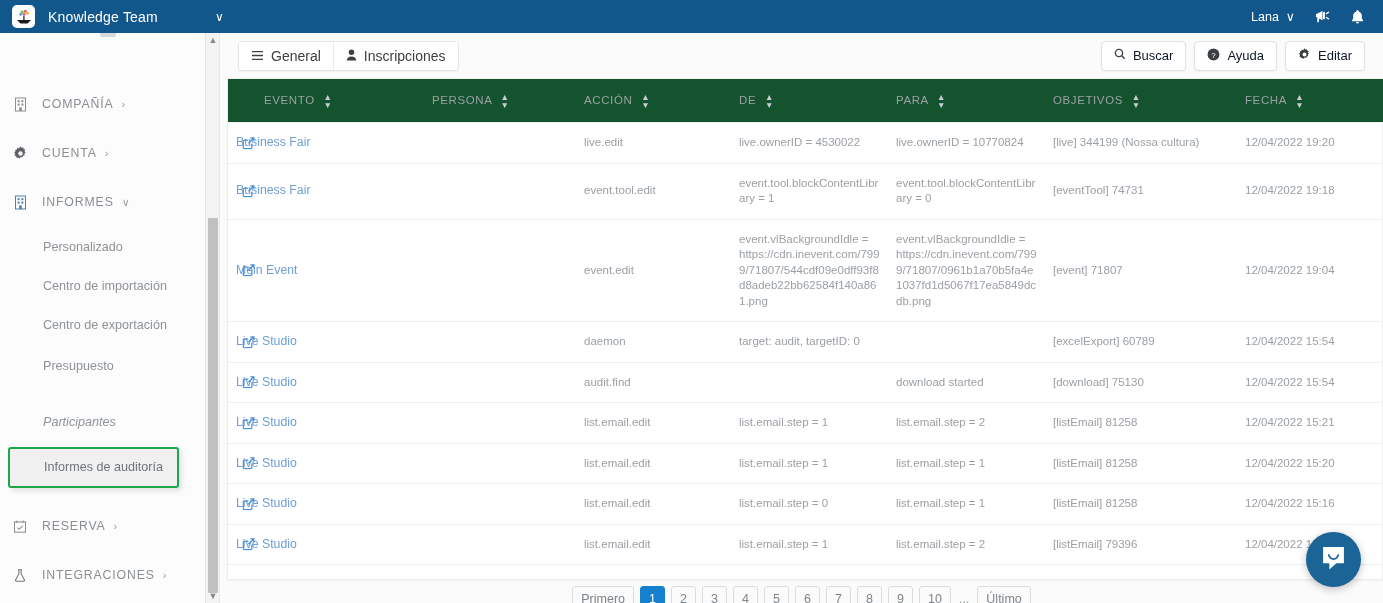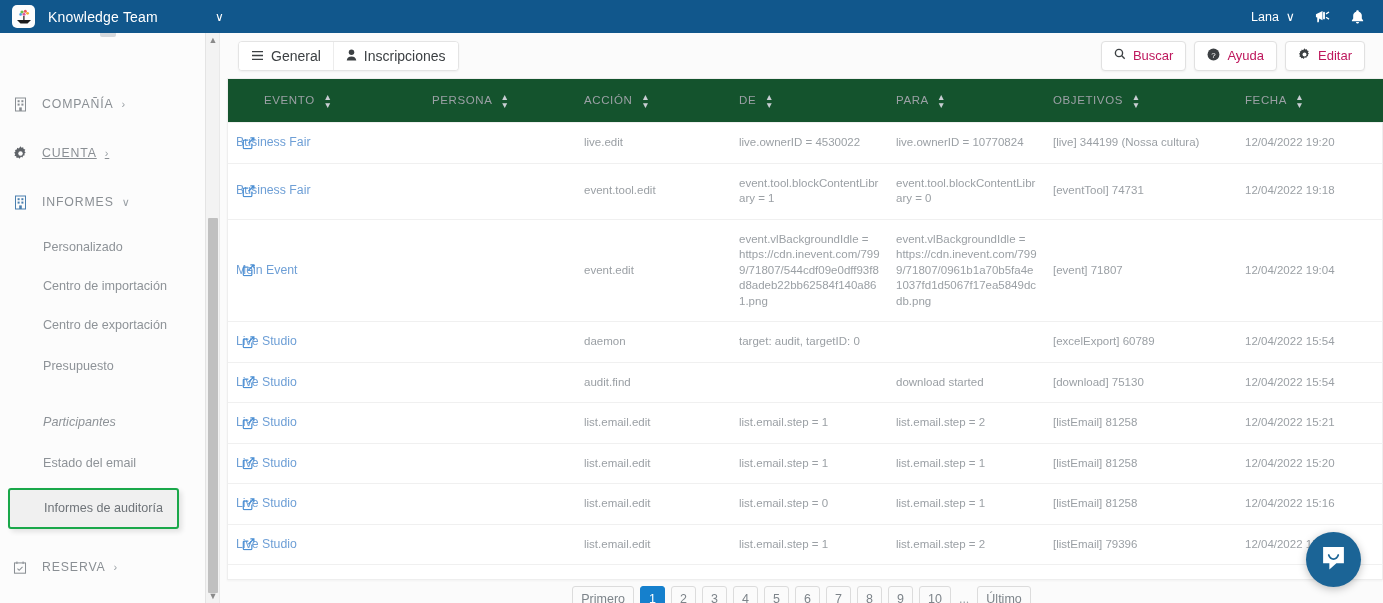--- a/index.html
+++ b/index.html
@@ -83,21 +83,21 @@
     display:flex; align-items:center; padding:0 18px 0 18px;
   }
   .tabgroup { display:flex; background:#fff; border:1px solid #e4e4e4; border-radius:4px;
               box-shadow:0 1px 2px rgba(0,0,0,.05); overflow:hidden; }
   .tab { display:flex; align-items:center; gap:7px; padding:6px 12px;
          font-size:14px; color:#3c4043; cursor:pointer; background:#fff; }
   .tab + .tab { border-left:1px solid #ececec; }
   .tbr { margin-left:auto; display:flex; gap:8px; }
   .tbtn {
     display:flex; align-items:center; gap:7px; padding:6px 12px; font-size:13px;
-    color:#be185d; background:#fff; border:1px solid #e1e1e1; border-radius:4px;
+    color:#0f172a; background:#fff; border:1px solid #e1e1e1; border-radius:4px;
     cursor:pointer; box-shadow:0 1px 2px rgba(0,0,0,.05); white-space:nowrap;
   }
 
   .card {
     position:absolute; top:45px; left:7px; width:1156px; height:502px;
     background:#ffffff; border:1px solid #eeeeee; box-shadow:0 1px 2px rgba(0,0,0,.04);
   }
   table.audit { width:100%; border-collapse:collapse; table-layout:fixed; }
   table.audit th {
     font-size:11.5px; color:#9ba0a5; font-weight:normal; letter-spacing:.6px;
@@ -201,21 +201,21 @@
           <rect x="7.4" y="3.2" width="2" height="2" fill="#8a8f94" stroke="none"></rect>
           <rect x="3.6" y="6.6" width="2" height="2" fill="#8a8f94" stroke="none"></rect>
           <rect x="7.4" y="6.6" width="2" height="2" fill="#8a8f94" stroke="none"></rect>
           <rect x="5.2" y="10.4" width="2.6" height="3.6" fill="#8a8f94" stroke="none"></rect>
         </svg>
       </span>
       <span class="lbl">COMPAÑÍA</span>
       <span class="chev">›</span>
     </div>
 
-    <div class="sb-section" style="margin-top:15px;text-decoration:underline;">
+    <div class="sb-section" style="margin-top:15px;">
       <span class="sb-ico">
         <svg width="15" height="15" viewBox="0 0 16 16" fill="#5f6368">
           <path d="M8 0l1.1 1.6 1.9-.5.5 1.9 1.9.6-.9 1.8 1.3 1.5-1.5 1.3.5 1.9-1.9.5-.6 1.9-1.8-.9L6.9 14 5.6 12.5l-1.9.5-.5-1.9L1.3 10.5l.9-1.8L.9 7.2l1.5-1.3-.5-1.9 1.9-.5L4.4 1.6 6.2 2.5z" transform="scale(.95) translate(.4 .4)"></path>
           <circle cx="8" cy="8" r="2.4" fill="#fcfcfc"></circle>
         </svg>
       </span>
       <span class="lbl">CUENTA</span>
       <span class="chev">›</span>
     </div>
 
@@ -241,23 +241,20 @@
       <span>Centro de importación</span>
     </div>
     <div class="sb-sub" style="margin-top:11px;">
       <span>Centro de exportación</span>
     </div>
     <div class="sb-sub" style="margin-top:13px;">
       <span>Presupuesto</span>
     </div>
     <div class="sb-sub" style="margin-top:28px;font-style:italic;">
       <span>Participantes</span>
-    </div>
-    <div class="sb-sub" style="margin-top:13px;">
-      <span>Estado del email</span>
     </div>
     <div class="sb-sub active" style="margin-top:11px; height:41px;">
       <span>Informes de auditoría</span>
     </div>
 
     <div class="sb-section" style="margin-top:21px;">
       <span class="sb-ico">
         <svg width="14" height="15" viewBox="0 0 15 15" fill="none" stroke="#8a8f94" stroke-width="1.1">
           <rect x="1.6" y="2.6" width="11.8" height="11"></rect>
           <path d="M4.2 1.2v2.6M10.8 1.2v2.6"></path>

